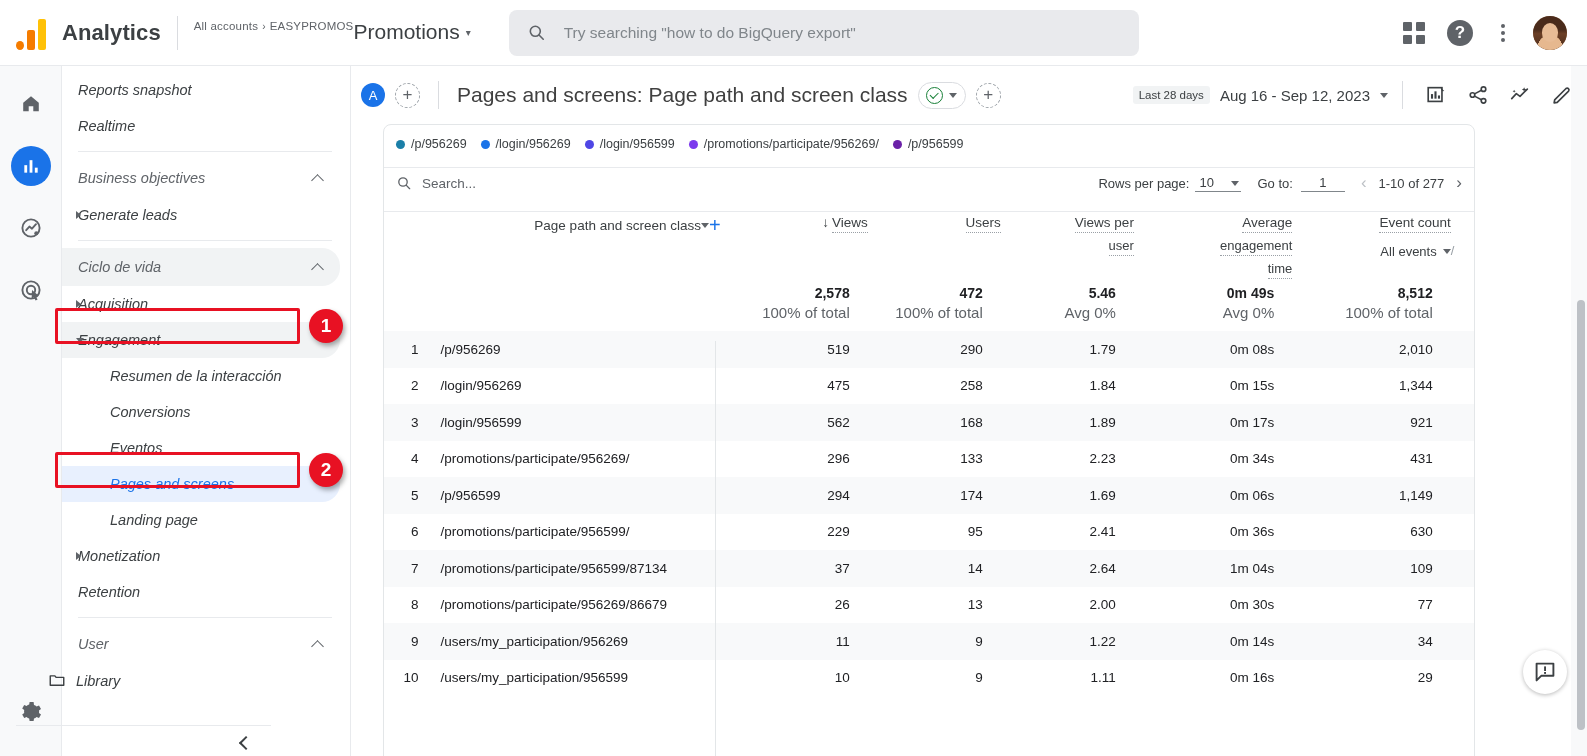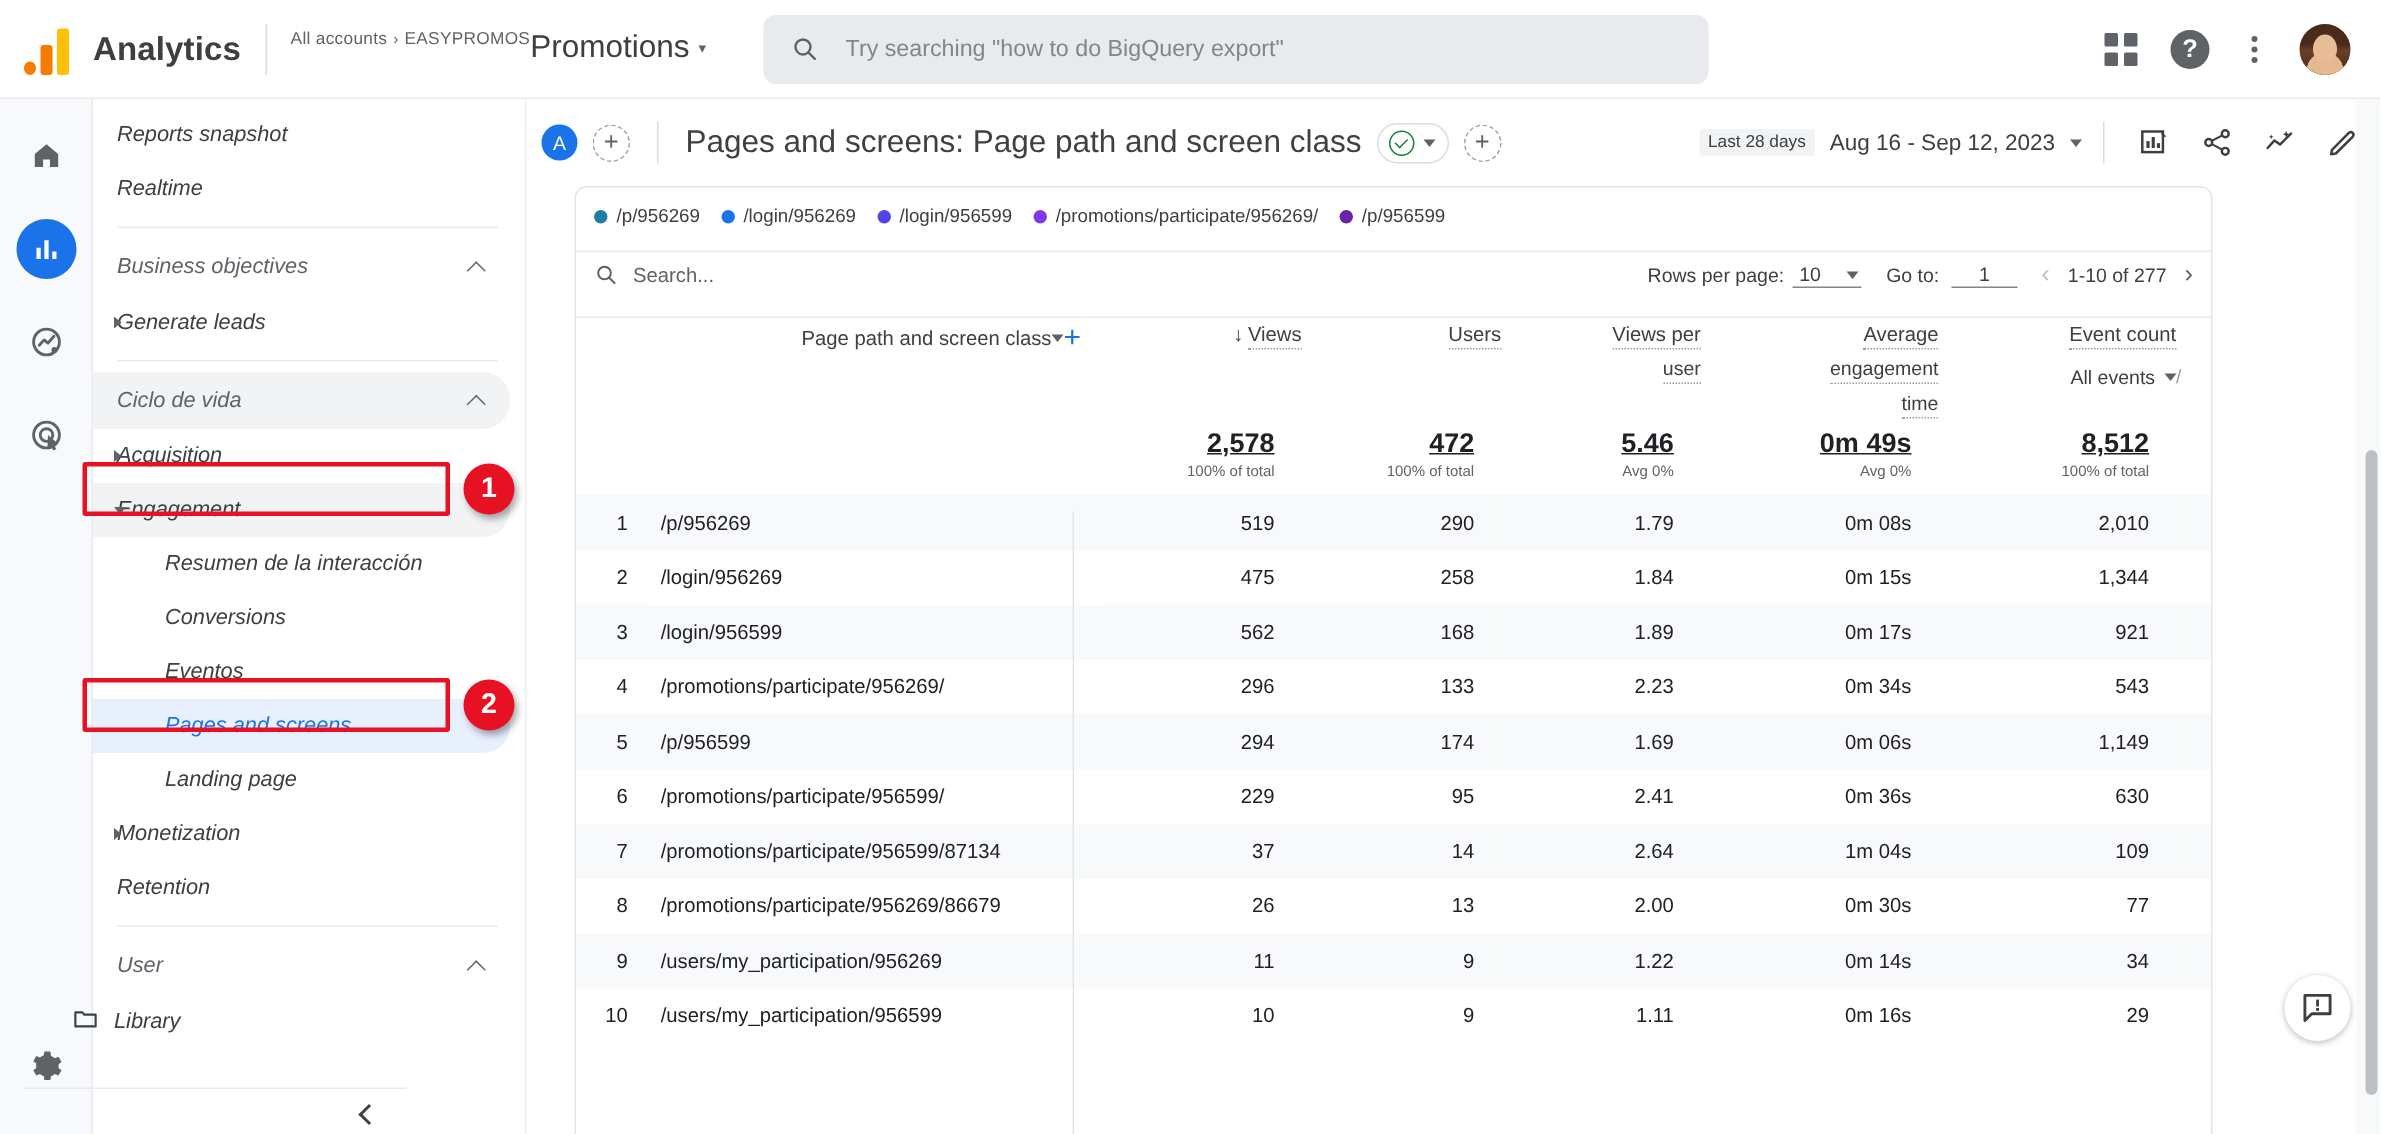--- a/index.html
+++ b/index.html
@@ -163,22 +163,22 @@
     color: #3c4043; font-size: 13.5px;
   }
   .dim-head .cd { width: 0; height: 0; border-top: 5px solid #5f6368; border-left: 4px solid transparent; border-right: 4px solid transparent; }
   .plus-blue { color: #1a73e8; font-size: 20px; line-height: 1; font-weight: 300; }
   .m-head { text-align: right; padding-right: 18px; }
   .m-head .lbl { display: inline-block; border-bottom: 1px dotted #9aa0a6; padding-bottom: 2px; color: #3c4043; }
   .m-head .arrow-dn { color: #3c4043; margin-right: 3px; }
   .m-head .sub { display: block; margin-top: 5px; color: #3c4043; font-size: 13px; }
   .m-head .allev { display: inline-flex; align-items: center; gap: 6px; margin-top: 6px; color: #3c4043; font-size: 13px; border: none; }
   .totals td { padding: 6px 18px 10px 0; text-align: right; }
-  .totals .big { font-size: 18px; font-weight: bold; color: #202124; display: block; text-decoration: underline; }
-  .totals .small { font-size: 10px; color: #5f6368; display: block; margin-top: 3px; }
+  .totals .big { font-size: 14px; font-weight: bold; color: #202124; display: block; }
+  .totals .small { font-size: 15px; color: #5f6368; display: block; margin-top: 3px; }
   .rt tbody tr.drow { height: 36.5px; }
   .rt tbody tr.drow.alt { background: #f8f9fa; }
   .rt tbody td.idx { text-align: right; padding-right: 12px; color: #202124; font-size: 13.5px; }
   .rt tbody td.dim { padding-left: 10px; color: #202124; font-size: 13.5px; white-space: nowrap; overflow: hidden; }
   .rt tbody td.num { text-align: right; padding-right: 18px; }
   .vsplit { position: absolute; left: 331px; top: 216px; width: 1px; height: 520px; background: #e3e6e8; }
   .hline { position: absolute; left: 0; width: 1092px; height: 1px; background: #e8eaed; }
 
   .feedback-fab {
     position: absolute; right: 20px; bottom: 62px; width: 44px; height: 44px; border-radius: 50%;
@@ -558,21 +558,21 @@
             <td class="num">921</td>
             <td></td>
           </tr>
           <tr class="drow">
             <td class="idx">4</td>
             <td class="dim">/promotions/participate/956269/</td>
             <td class="num">296</td>
             <td class="num">133</td>
             <td class="num">2.23</td>
             <td class="num">0m 34s</td>
-            <td class="num">543</td>
+            <td class="num">431</td>
             <td></td>
           </tr>
           <tr class="drow alt">
             <td class="idx">5</td>
             <td class="dim">/p/956599</td>
             <td class="num">294</td>
             <td class="num">174</td>
             <td class="num">1.69</td>
             <td class="num">0m 06s</td>
             <td class="num">1,149</td>

